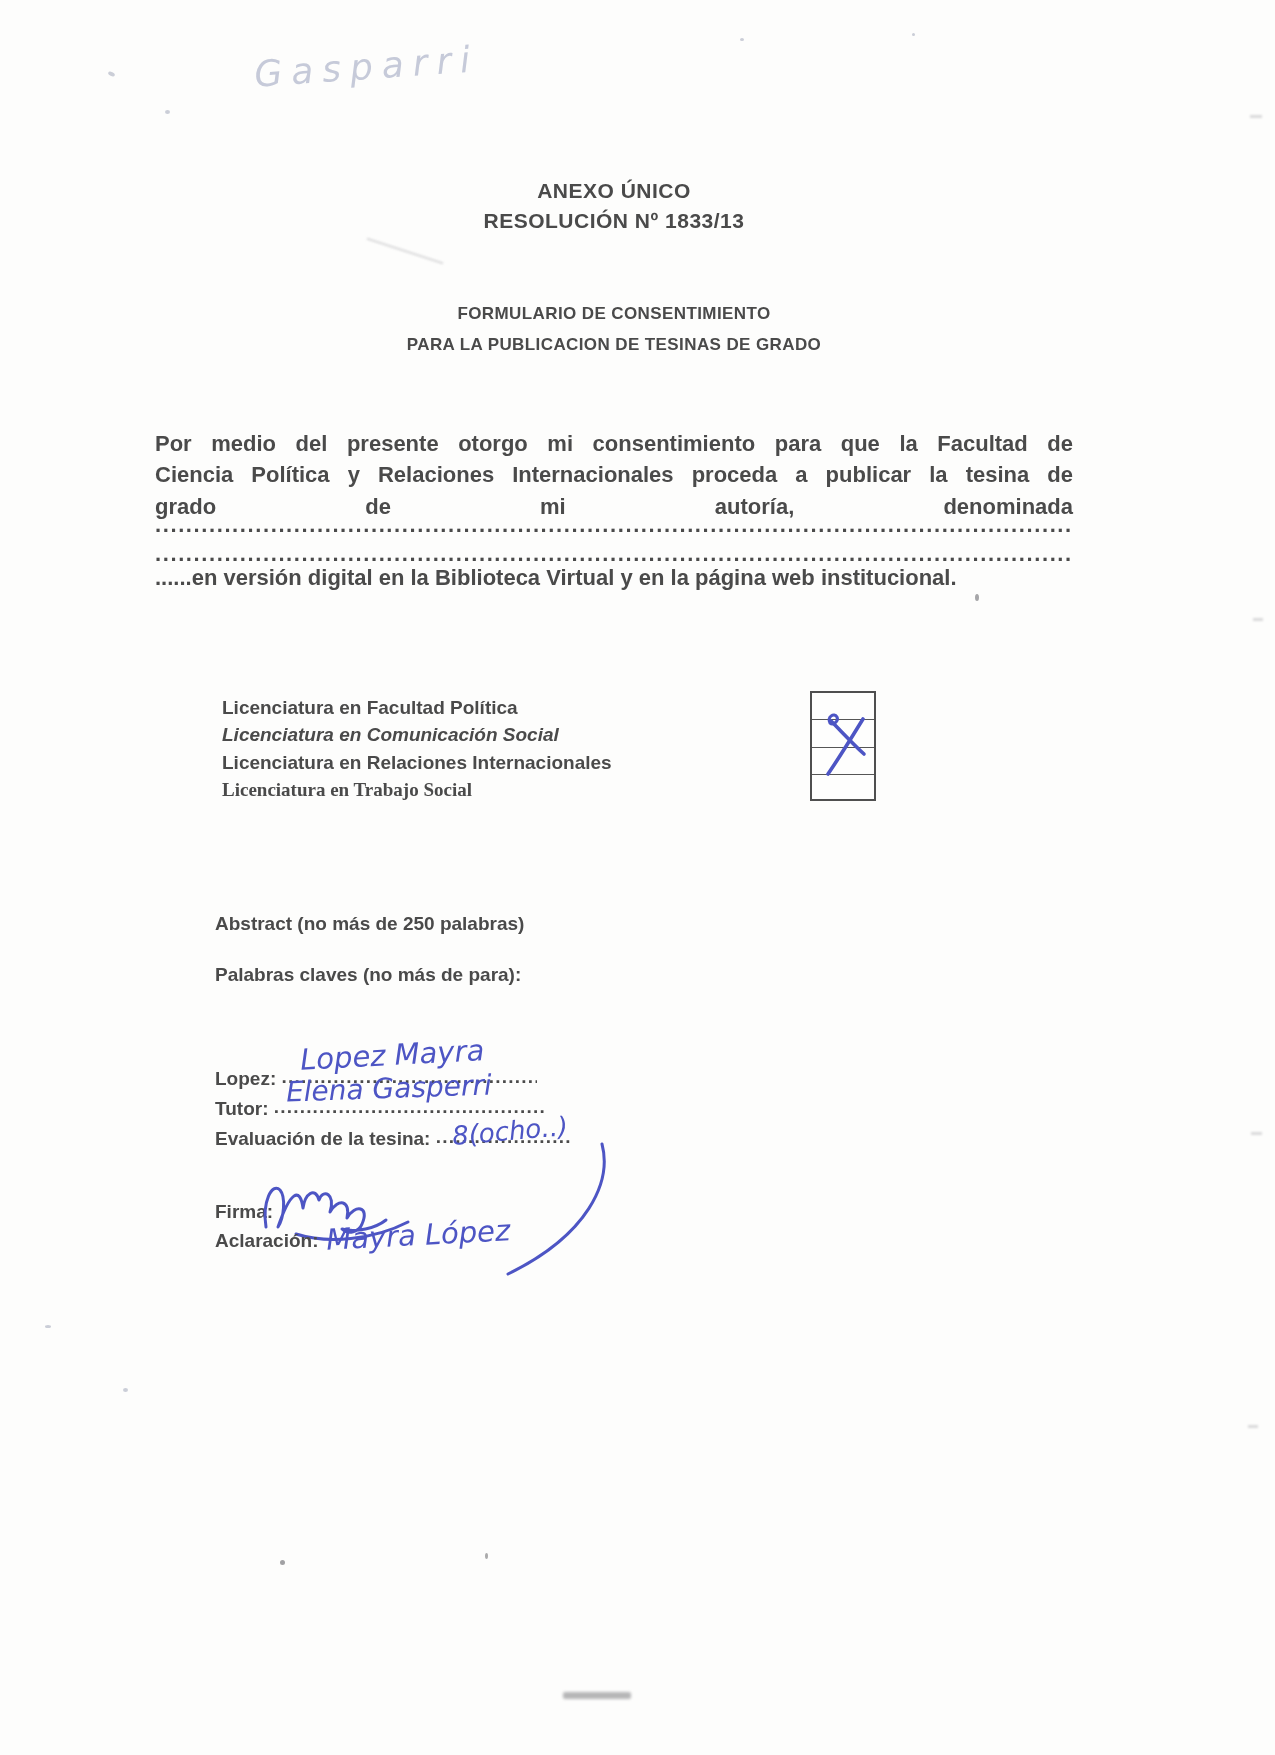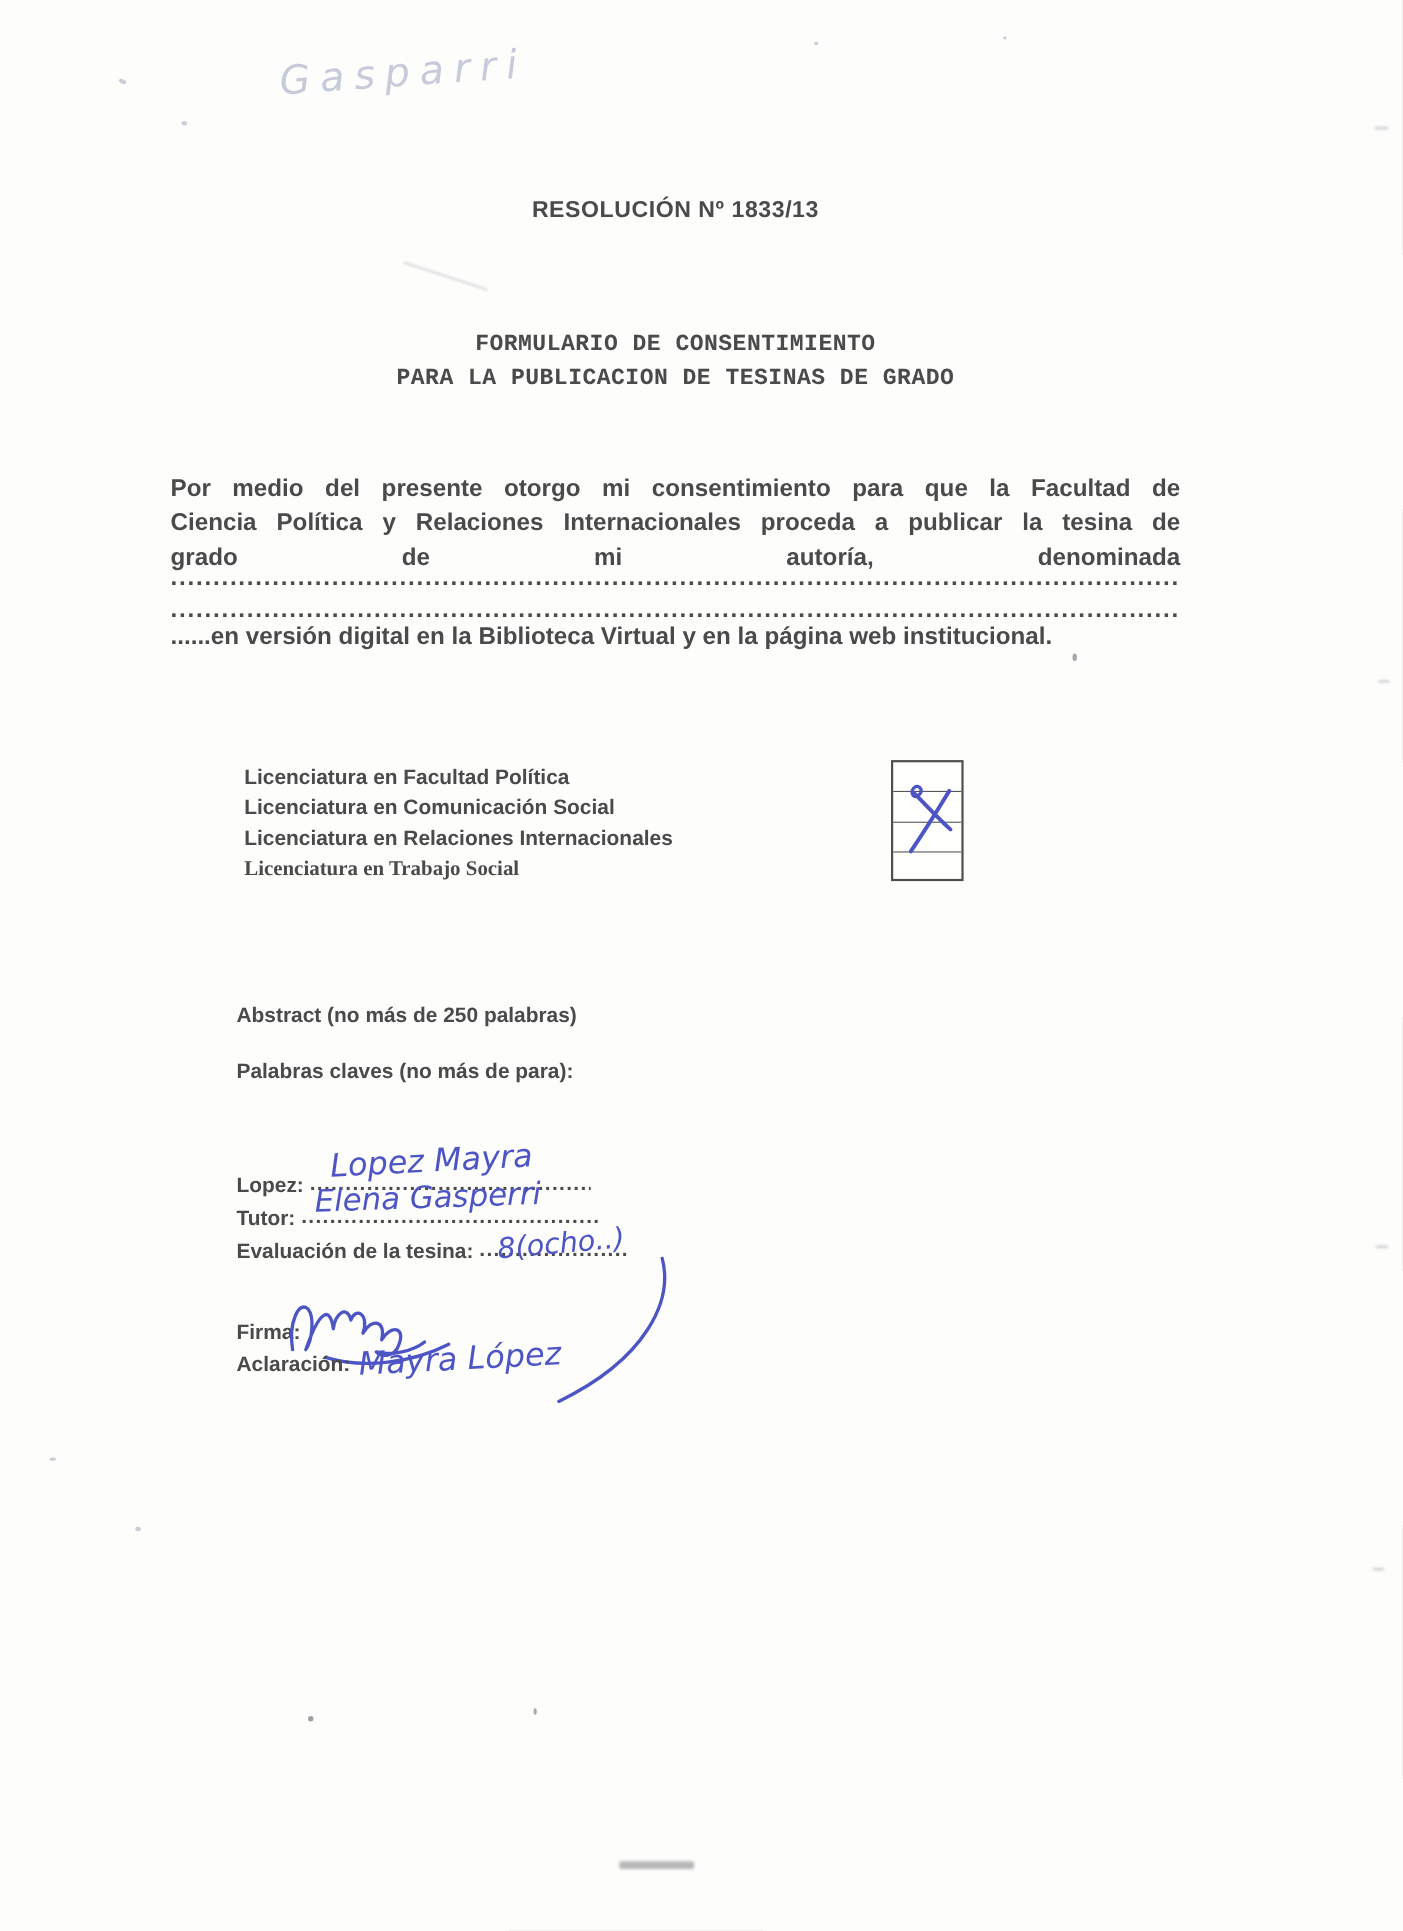--- a/index.html
+++ b/index.html
@@ -9,21 +9,21 @@
     background:#fdfdfc;
     overflow:hidden;
     font-family:"Liberation Sans", sans-serif;
     color:#474747;
   }
   .abs{position:absolute;}
   
   .print{color:#4a4a4a;font-weight:bold;}
   .center-block{left:155px;width:918px;text-align:center;}
   .hdr{font-size:21px;line-height:30px;letter-spacing:.5px;}
-  .sub{font-size:21px;line-height:31px;letter-spacing:.4px;font-family:Liberation Mono, monospace;}
+  .sub{font-size:17px;line-height:31px;letter-spacing:.4px;}
   .body-line{
     left:155px;width:918px;font-size:22px;line-height:31.5px;
     text-align:justify;text-align-last:justify;white-space:nowrap;
   }
   .dots-row{
     left:155px;width:918px;height:24px;overflow:hidden;
     font-size:22px;letter-spacing:1.6px;white-space:nowrap;
   }
   .closing-line{left:155px;width:918px;font-size:22px;}
   .degree{left:222px;font-size:19px;line-height:27.5px;white-space:nowrap;}
@@ -55,39 +55,40 @@
   .smudge{position:absolute;background:rgba(95,95,100,.45);filter:blur(1.5px);border-radius:2px;}
 </style>
 </head>
 <body>
 
 <div class="page">
 
   <div class="abs hand pencil" style="left:254px;top:46px;color:#9aa2bd;">Gasparri</div>
 
   <div class="abs center-block" style="top:176px;">
+    <div class="print hdr">ANEXO ÚNICO</div>
     <div class="print hdr">RESOLUCIÓN Nº 1833/13</div>
   </div>
 
   <div class="abs center-block" style="top:298px;">
     <div class="print sub">FORMULARIO DE CONSENTIMIENTO</div>
     <div class="print sub">PARA LA PUBLICACION DE TESINAS DE GRADO</div>
   </div>
 
   <div class="abs body-line print" style="top:428px;">Por medio del presente otorgo mi consentimiento para que la Facultad de</div>
   <div class="abs body-line print" style="top:459px;">Ciencia Política y Relaciones Internacionales proceda a publicar la tesina de</div>
   <div class="abs body-line print" style="top:491px;">grado de mi autoría, denominada</div>
 
   <div class="abs dots-row print" style="top:512px;">..................................................................................................................................</div>
   <div class="abs dots-row print" style="top:541px;">..................................................................................................................................</div>
 
   <div class="abs closing-line print" style="top:565px;">......en versión digital en la Biblioteca Virtual y en la página web institucional.</div>
 
   <div class="abs degree print" style="top:694px;">Licenciatura en Facultad Política</div>
-  <div class="abs degree print" style="top:721px;">Licenciatura en Comunicación Social</div>
+  <div class="abs degree print" style="top:721px;font-style:italic;">Licenciatura en Comunicación Social</div>
   <div class="abs degree print" style="top:749px;">Licenciatura en Relaciones Internacionales</div>
   <div class="abs degree print" style="top:776px;font-family:Liberation Serif, serif;">Licenciatura en Trabajo Social</div>
 
   <div class="abs chk-table">
     <div class="chk-sep" style="top:26px;"></div>
     <div class="chk-sep" style="top:54px;"></div>
     <div class="chk-sep" style="top:81px;"></div>
   </div>
 
   <svg class="abs" style="left:817px;top:704px;" width="62" height="78" viewBox="0 0 62 78">

